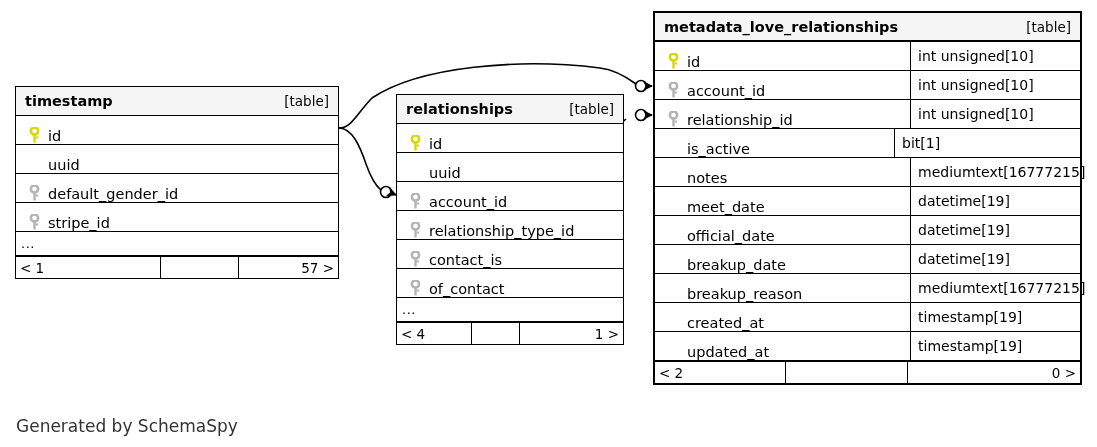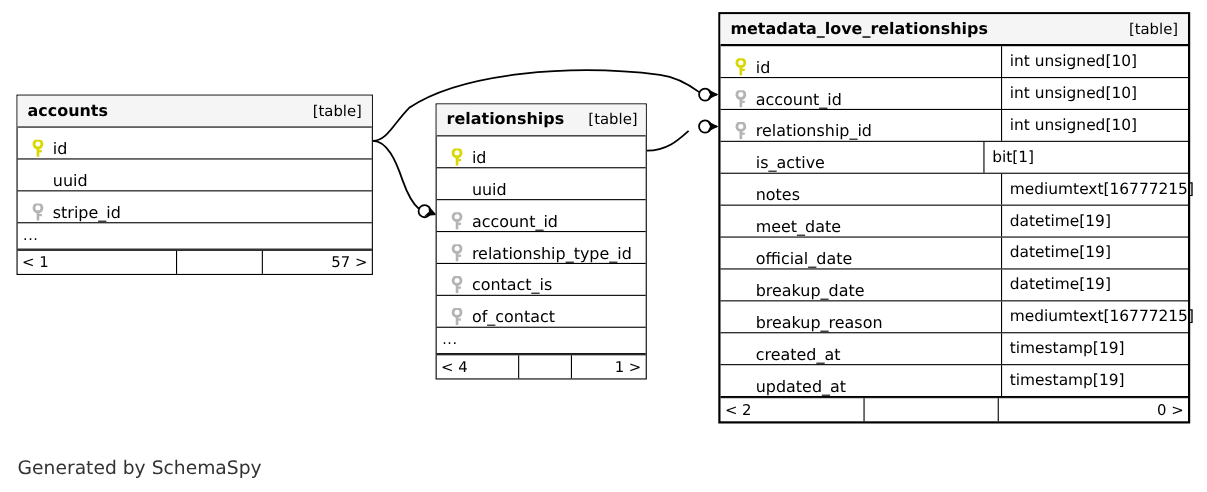--- a/index.html
+++ b/index.html
@@ -178,21 +178,21 @@
 
     <g>
       <path d="M339,128 C352,128 360,146 366,164 C371,178 376,186 381,190" fill="none" stroke="#000000" stroke-width="1.6"></path>
       <circle cx="386" cy="192" r="5.5" fill="#ffffff" stroke="#000000" stroke-width="1.6"></circle>
       <line x1="391" y1="193" x2="396" y2="195" stroke="#000000" stroke-width="1.6" marker-end="url(#crow)"></line>
     </g>
   </svg>
 
   <div class="table-node" style="left:15px; top:86px; width:324px;">
     <div class="tbl-header">
-      <span class="tbl-name">accounts</span>
+      <span class="tbl-name">timestamp</span>
       <span class="tbl-tag">[table]</span>
     </div>
     <div class="tbl-body">
 
       <div class="tbl-row">
         <div class="cell-name">
           <span class="keyslot">
             <svg class="key-icon" width="11" height="17" viewBox="0 0 11 17">
               <circle cx="5.5" cy="4" r="3.6" fill="none" stroke="#d8d800" stroke-width="2.6"></circle>
               <rect x="4.3" y="6.5" width="2.4" height="9" fill="#d8d800"></rect>
@@ -203,20 +203,32 @@
         </div>
       </div>
 
       <div class="tbl-row">
         <div class="cell-name">
           <span class="keyslot"></span>
           <span class="col-label">uuid</span>
         </div>
       </div>
 
+      <div class="tbl-row">
+        <div class="cell-name">
+          <span class="keyslot">
+            <svg class="key-icon" width="11" height="17" viewBox="0 0 11 17">
+              <circle cx="5.5" cy="4" r="3.6" fill="none" stroke="#b4b4b4" stroke-width="2.6"></circle>
+              <rect x="4.3" y="6.5" width="2.4" height="9" fill="#b4b4b4"></rect>
+              <rect x="6.5" y="9.5" width="2.6" height="2" fill="#b4b4b4"></rect>
+            </svg>
+          </span>
+          <span class="col-label">default_gender_id</span>
+        </div>
+      </div>
 
       <div class="tbl-row">
         <div class="cell-name">
           <span class="keyslot">
             <svg class="key-icon" width="11" height="17" viewBox="0 0 11 17">
               <circle cx="5.5" cy="4" r="3.6" fill="none" stroke="#b4b4b4" stroke-width="2.6"></circle>
               <rect x="4.3" y="6.5" width="2.4" height="9" fill="#b4b4b4"></rect>
               <rect x="6.5" y="9.5" width="2.6" height="2" fill="#b4b4b4"></rect>
             </svg>
           </span>
@@ -226,21 +238,21 @@
 
       <div class="ellipsis-row">...</div>
     </div>
     <div class="tbl-footer">
       <div class="foot-cell foot-left" style="width:145px;">&lt; 1</div>
       <div class="foot-cell" style="width:78px;"></div>
       <div class="foot-cell foot-right" style="flex:1 1 auto;">57 &gt;</div>
     </div>
   </div>
 
-  <div class="table-node" style="left:396px; top:94px; width:192px;">
+  <div class="table-node" style="left:396px; top:94px; width:228px;">
     <div class="tbl-header">
       <span class="tbl-name">relationships</span>
       <span class="tbl-tag">[table]</span>
     </div>
     <div class="tbl-body">
 
       <div class="tbl-row">
         <div class="cell-name">
           <span class="keyslot">
             <svg class="key-icon" width="11" height="17" viewBox="0 0 11 17">

